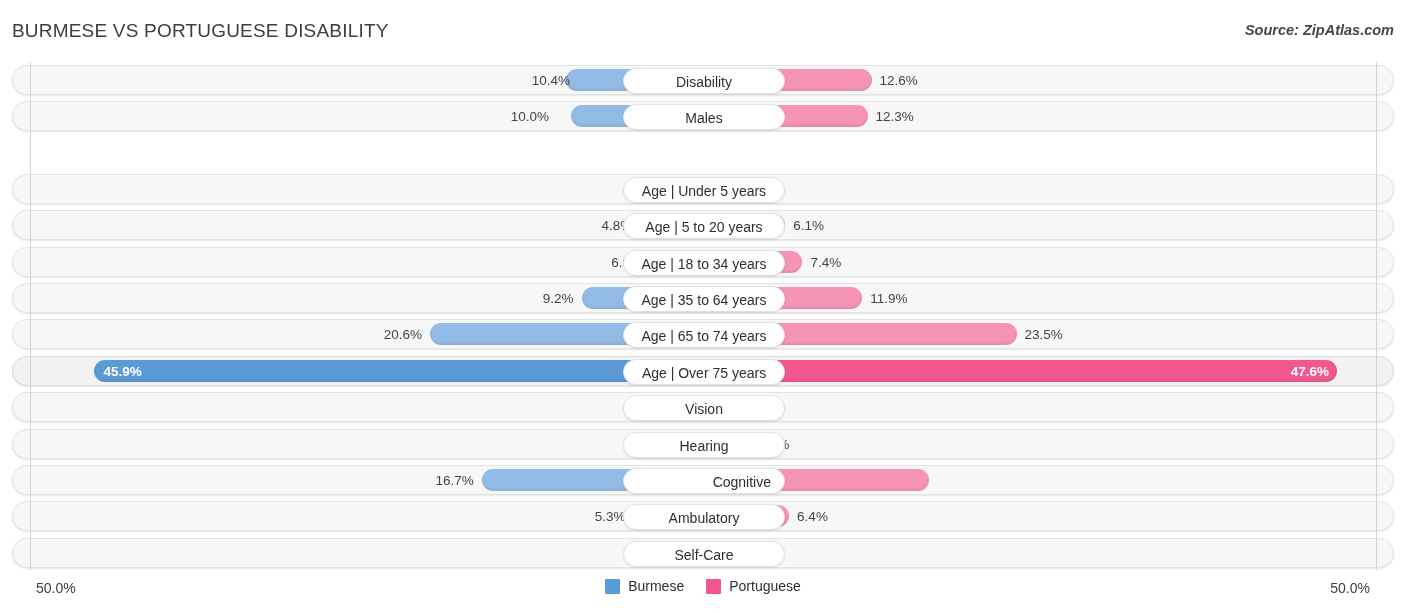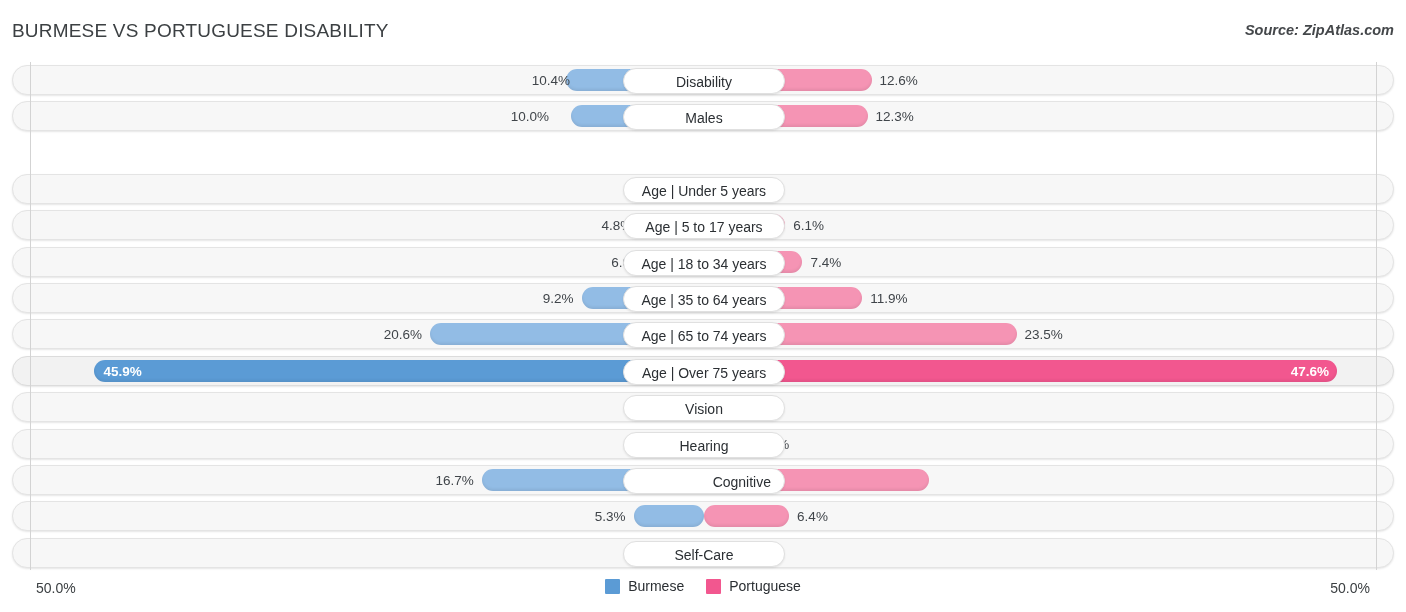--- a/index.html
+++ b/index.html
@@ -208,21 +208,21 @@
       <div class="bar right-bar" style="left: 691px; width: 21.28px;"></div>
       <div class="val left-val" style="left: 598.37px; width: 70px;">1.1%</div>
       <div class="val right-val" style="left: 720.28px; width: 70px;">1.6%</div>
       <div class="cat-pill" style="left: 691px; min-width: 162px;">Age | Under 5 years</div>
     </div>
     <div class="row" style="top: 148.4px;">
       <div class="bar left-bar" style="left: 627.16px; width: 63.84px;"></div>
       <div class="bar right-bar" style="left: 691px; width: 81.13px;"></div>
       <div class="val left-val" style="left: 549.16px; width: 70px;">4.8%</div>
       <div class="val right-val" style="left: 780.13px; width: 70px;">6.1%</div>
-      <div class="cat-pill" style="left: 691px; min-width: 162px;">Age | 5 to 17 years</div>
+      <div class="cat-pill" style="left: 691px; min-width: 162px;">Age | 5 to 20 years</div>
     </div>
     <div class="row" style="top: 184.75px;">
       <div class="bar left-bar" style="left: 611.2px; width: 79.8px;"></div>
       <div class="bar right-bar" style="left: 691px; width: 98.42px;"></div>
       <div class="val left-val" style="left: 559px; width: 70px;">6.0%</div>
       <div class="val right-val" style="left: 797.42px; width: 70px;">7.4%</div>
       <div class="cat-pill" style="left: 691px; min-width: 162px;">Age | 18 to 34 years</div>
     </div>
     <div class="row" style="top: 221.1px;">
       <div class="bar left-bar" style="left: 568.64px; width: 122.36px;"></div>
@@ -264,20 +264,21 @@
       <div class="bar right-bar" style="left: 691px; width: 224.77px;"></div>
       <div class="val left-val" style="left: 390.89px; width: 70px;">16.7%</div>
       <div class="val right-val" style="left: 923.77px; width: 70px; margin-top: 44px;">16.9%</div>
       <div class="cat-pill" style="left: 691px; min-width: 162px; text-align: right;">Cognitive</div>
     </div>
     <div class="row" style="top: 439.2px;">
       <div class="bar left-bar" style="left: 620.51px; width: 70.49px;"></div>
       <div class="bar right-bar" style="left: 691px; width: 85.12px;"></div>
       <div class="val left-val" style="left: 542.51px; width: 70px;">5.3%</div>
       <div class="val right-val" style="left: 784.12px; width: 70px;">6.4%</div>
+      <div class="cat-pill" style="left: 691px; min-width: 162px;">Ambulatory</div>
     </div>
     <div class="row" style="top: 475.55px;">
       <div class="bar left-bar" style="left: 660.41px; width: 30.59px;"></div>
       <div class="bar right-bar" style="left: 691px; width: 34.58px;"></div>
       <div class="val left-val" style="left: 582.41px; width: 70px;">2.3%</div>
       <div class="val right-val" style="left: 733.58px; width: 70px;">2.6%</div>
       <div class="cat-pill" style="left: 691px; min-width: 162px;">Self-Care</div>
     </div>
   </div>
 

